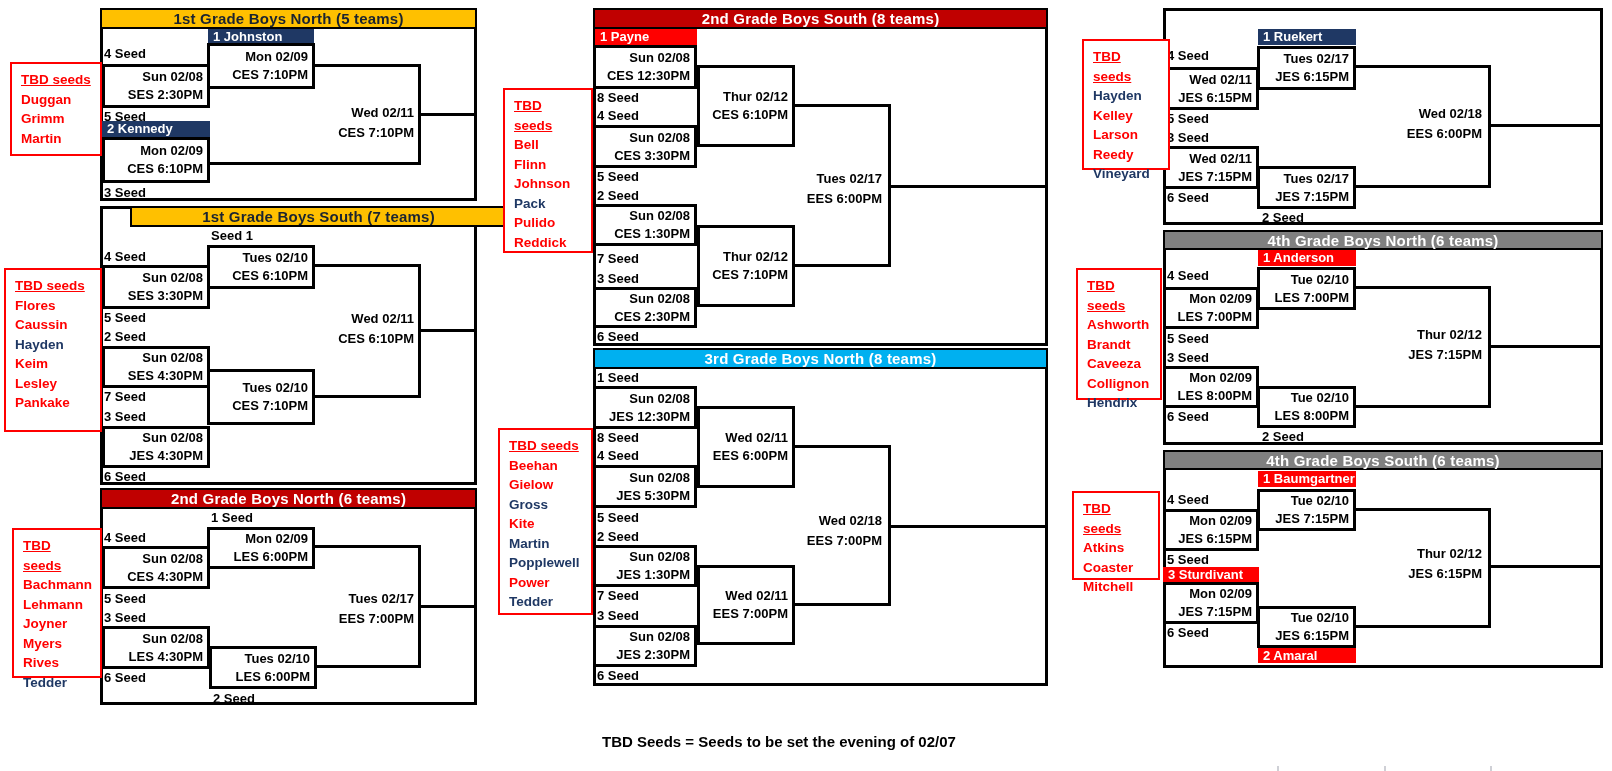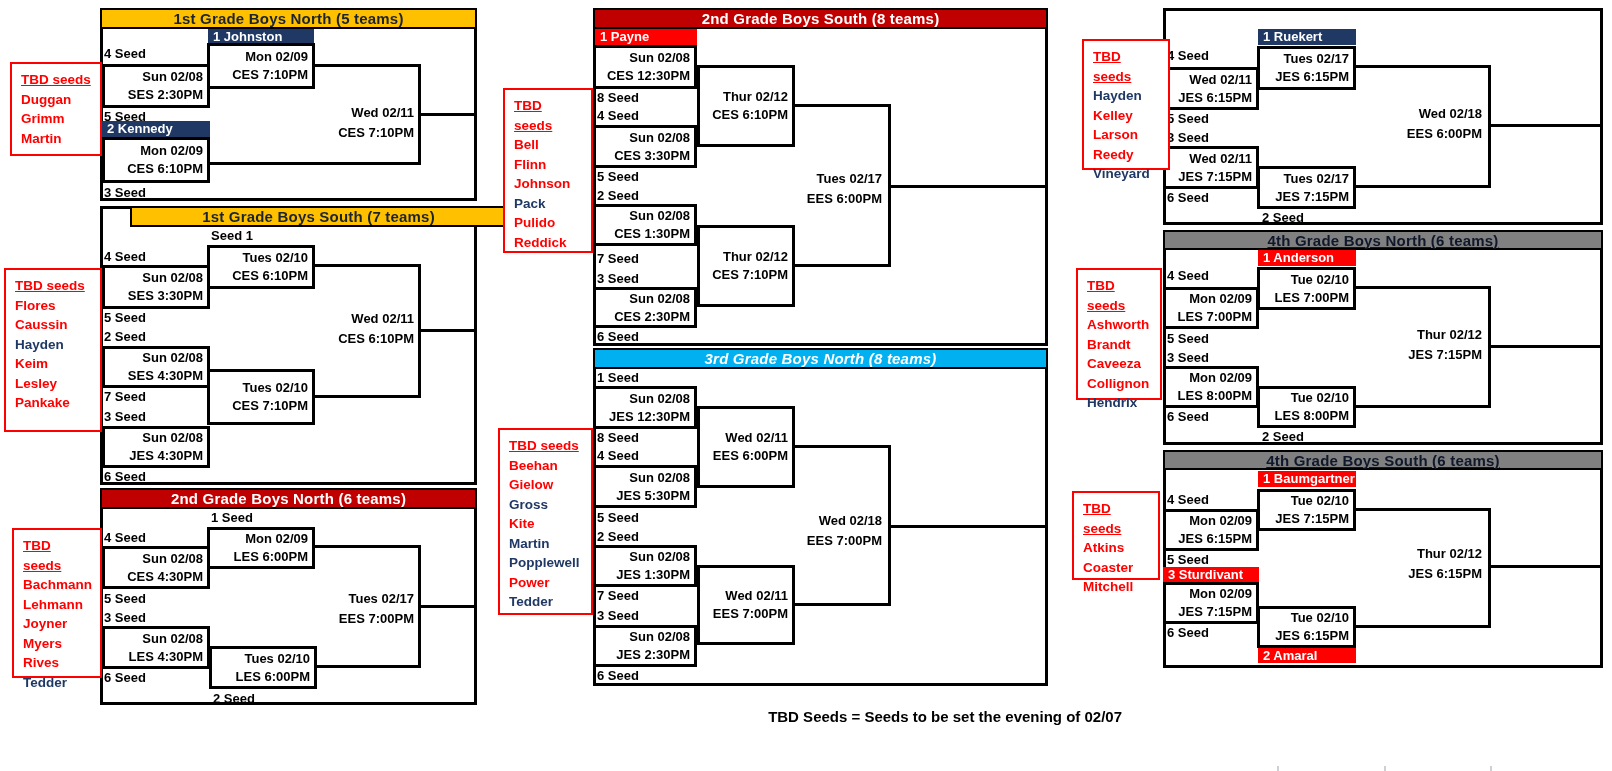--- a/index.html
+++ b/index.html
@@ -3,21 +3,21 @@
 <meta charset="utf-8">
 <style>
   html,body{margin:0;padding:0;background:#fff;}
   #stage{position:relative;width:1612px;height:771px;background:#fff;overflow:hidden;
          font-family:"Liberation Sans",sans-serif;}
   .abs{position:absolute;box-sizing:border-box;}
   .hdr{border:2px solid #000;font-weight:bold;font-size:15px;display:flex;align-items:center;justify-content:center;letter-spacing:.2px;}
   .hdr-gold{background:#FFC000;color:#1b2430;}
   .hdr-dred{background:#C00000;color:#fff;}
   .hdr-cyan{background:#00B0F0;color:#fff;}
-  .hdr-gray{background:#808080;color:#0f172a;text-decoration:underline;}
+  .hdr-gray{background:#808080;color:#ffffff;}
   .obox{border:3px solid #000;background:transparent;}
   .gbox{background:#fff;border:3px solid #000;display:flex;flex-direction:column;justify-content:center;align-items:flex-end;
         padding-right:4px;font-weight:bold;font-size:13px;line-height:18px;color:#000;}
   .team{color:#fff;font-weight:bold;font-size:13px;line-height:16px;padding-left:5px;display:flex;align-items:center;}
   .t-navy{background:#1F3864;}
   .t-red{background:#FF0000;}
   .lbl{font-weight:bold;font-size:13px;color:#000;line-height:14px;white-space:nowrap;}
   .fin{display:flex;flex-direction:column;align-items:flex-end;font-weight:bold;font-size:13px;line-height:20px;color:#000;padding-right:4px;}
   .ln{background:#000;}
   .tbd{border:2px solid #FF0000;background:#fff;padding:6px 9px;font-weight:bold;font-size:13.5px;line-height:19.5px;}
@@ -173,21 +173,21 @@
   <div class="abs fin" style="left:770px;top:169px;width:116px;">
     <span>Tues 02/17</span>
     <span>EES 6:00PM</span>
   </div>
 
   <div class="abs ln" style="left:795px;top:445px;width:95px;height:3px;"></div>
   <div class="abs ln" style="left:795px;top:603px;width:95px;height:3px;"></div>
   <div class="abs ln" style="left:888px;top:445px;width:3px;height:161px;"></div>
   <div class="abs ln" style="left:891px;top:525px;width:157px;height:3px;"></div>
   <div class="abs obox" style="left:593px;top:348px;width:455px;height:338px;"></div>
-  <div class="abs hdr hdr-cyan" style="left:593px;top:348px;width:455px;height:21px;font-style:italic;">3rd Grade Boys North (8 teams)</div>
+  <div class="abs hdr hdr-cyan" style="left:593px;top:348px;width:455px;height:21px;">3rd Grade Boys North (8 teams)</div>
   <div class="abs lbl" style="left:597px;top:371px;">1 Seed</div>
   <div class="abs gbox" style="left:593px;top:386px;width:104px;height:43px;">
     <span>Sun 02/08</span>
     <span>JES 12:30PM</span>
   </div>
   <div class="abs lbl" style="left:597px;top:431px;">8 Seed</div>
   <div class="abs lbl" style="left:597px;top:449px;">4 Seed</div>
   <div class="abs gbox" style="left:593px;top:465px;width:104px;height:43px;">
     <span>Sun 02/08</span>
     <span>JES 5:30PM</span>
@@ -376,21 +376,21 @@
     <span class="nm n-red">Collignon</span>
     <span class="nm n-navy">Hendrix</span>
   </div>
   <div class="abs tbd" style="left:1072px;top:491px;width:88px;height:89px;">
     <span class="tt">TBD seeds</span>
     <span class="nm n-red">Atkins</span>
     <span class="nm n-red">Coaster</span>
     <span class="nm n-red">Mitchell</span>
   </div>
 
-  <div class="abs note" style="left:602px;top:705px;width:520px;text-align:right;">
+  <div class="abs note" style="left:602px;top:730px;width:520px;">
     <div>TBD Seeds = Seeds to be set the evening of 02/07</div>
   </div>
 
   <div class="abs tick" style="left:1277px;top:766px;width:2px;height:5px;"></div>
   <div class="abs tick" style="left:1384px;top:766px;width:2px;height:5px;"></div>
   <div class="abs tick" style="left:1490px;top:766px;width:2px;height:5px;"></div>
 
 </div>
 
 </body></html>

